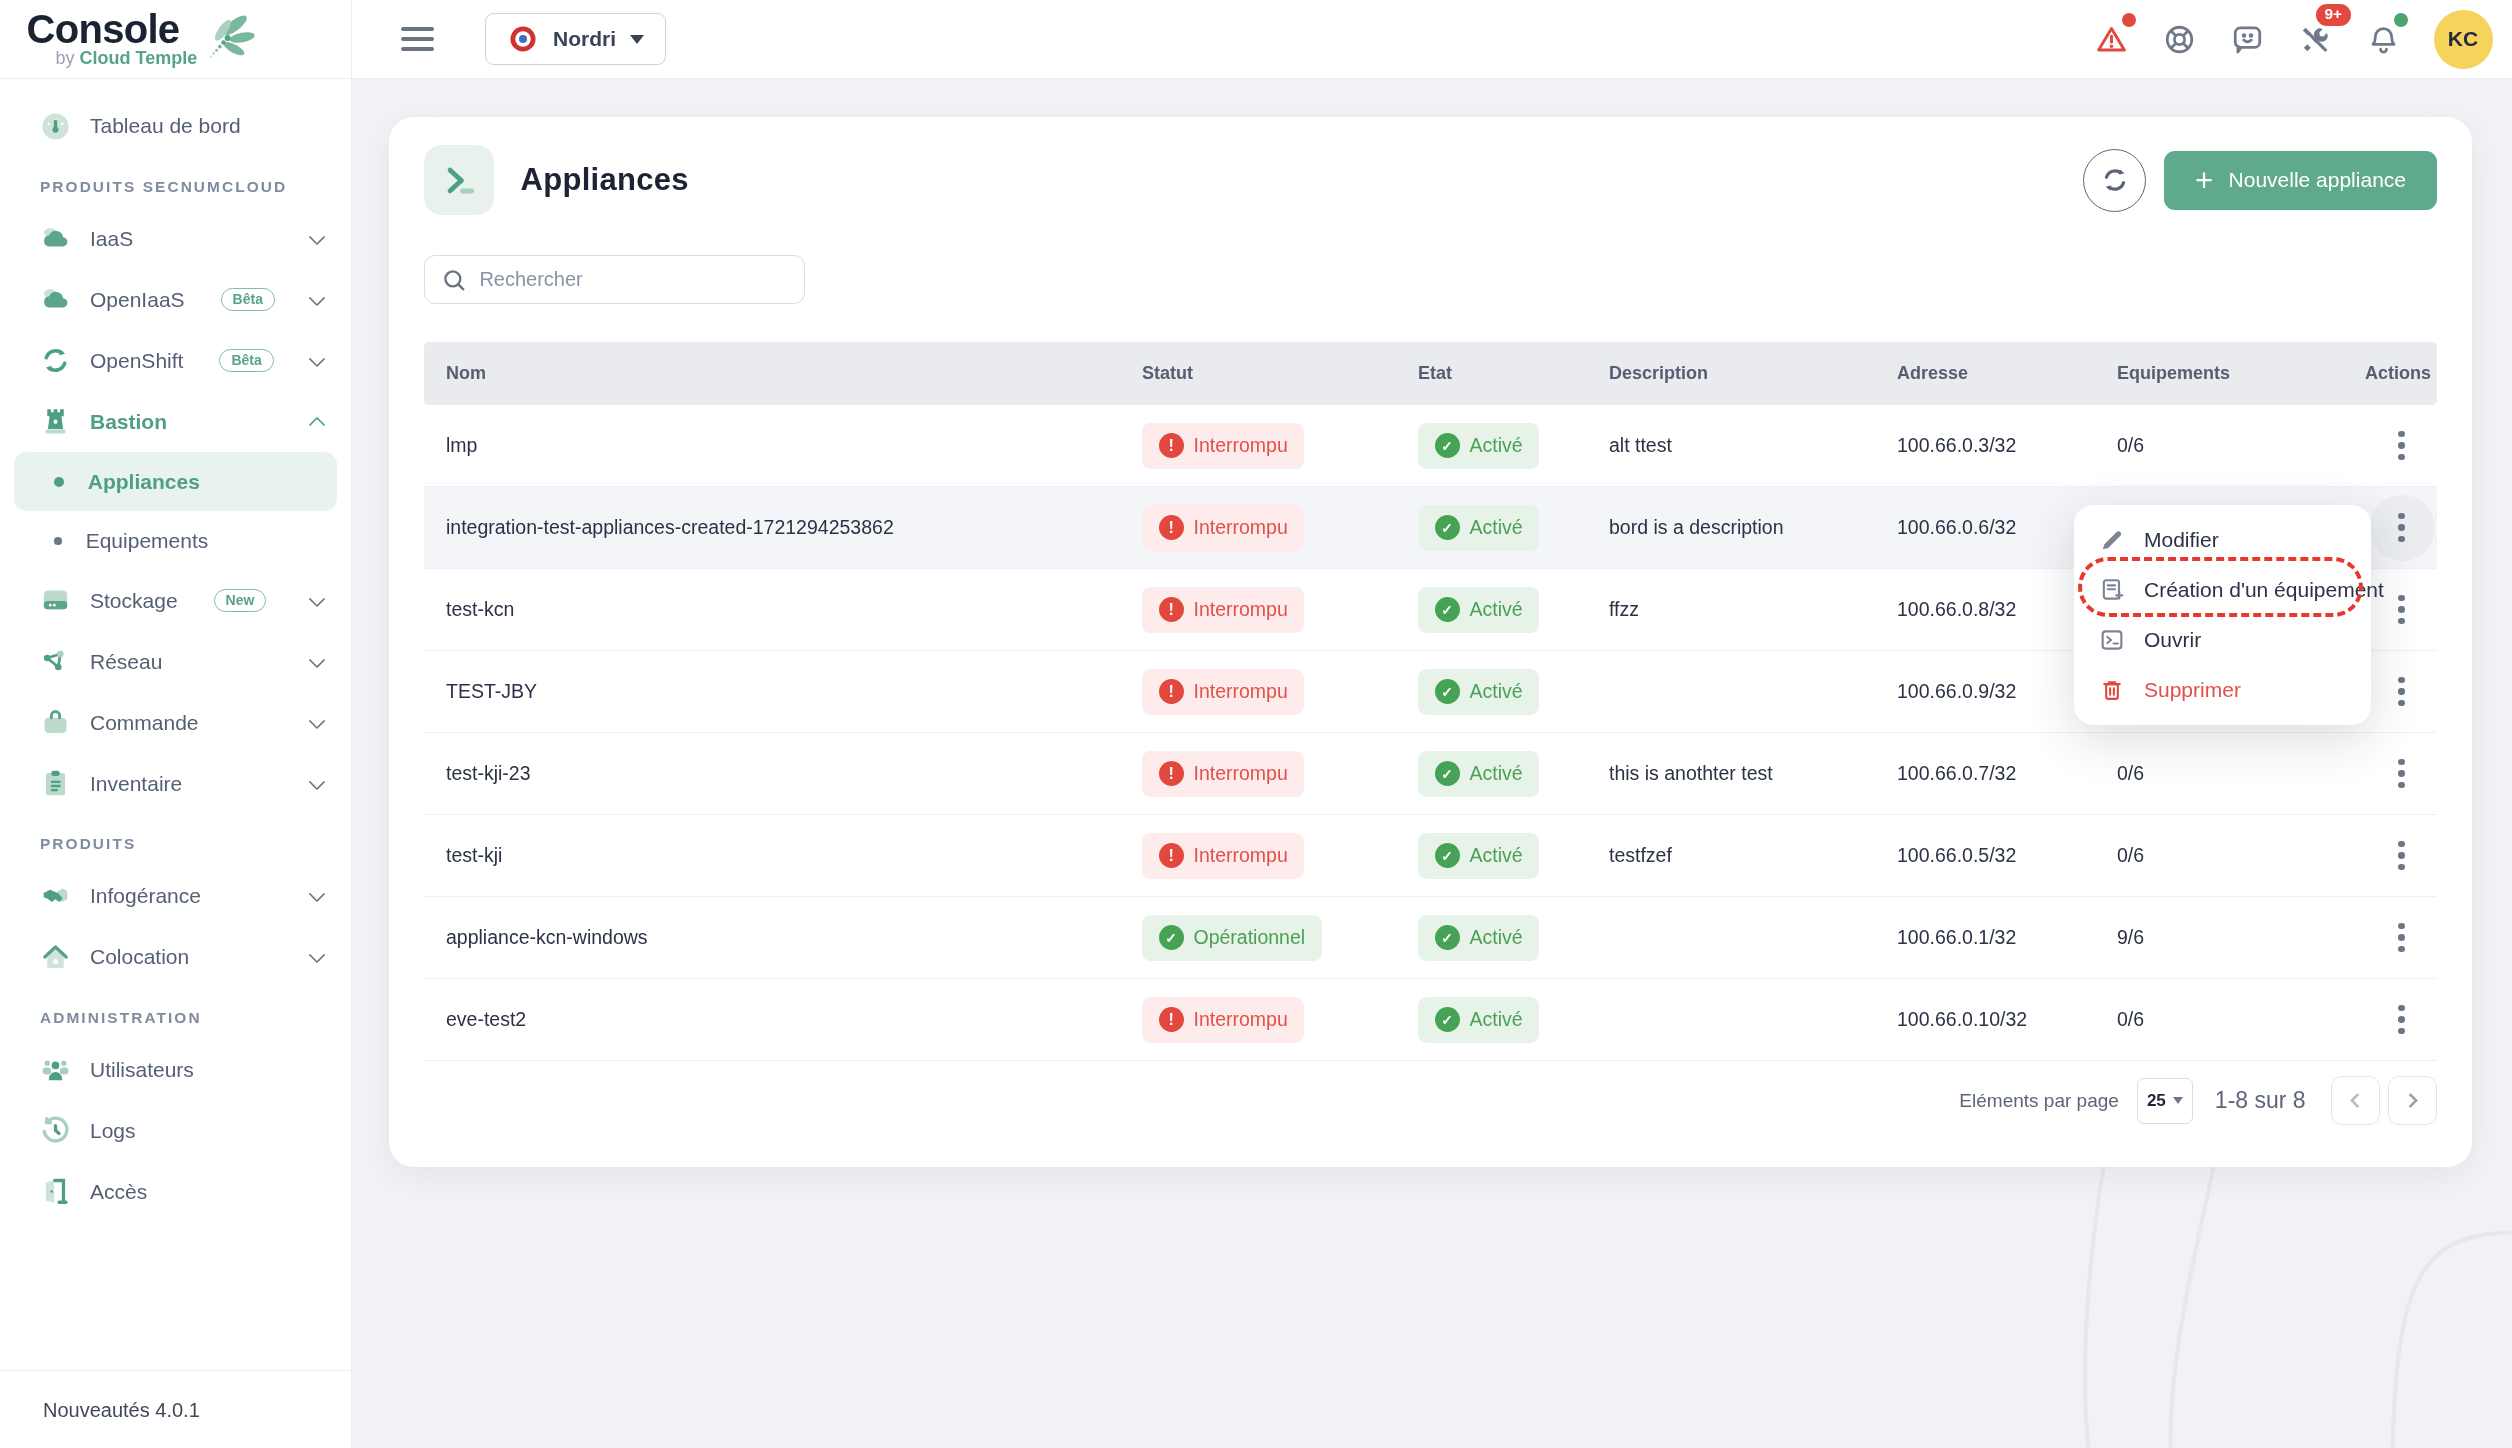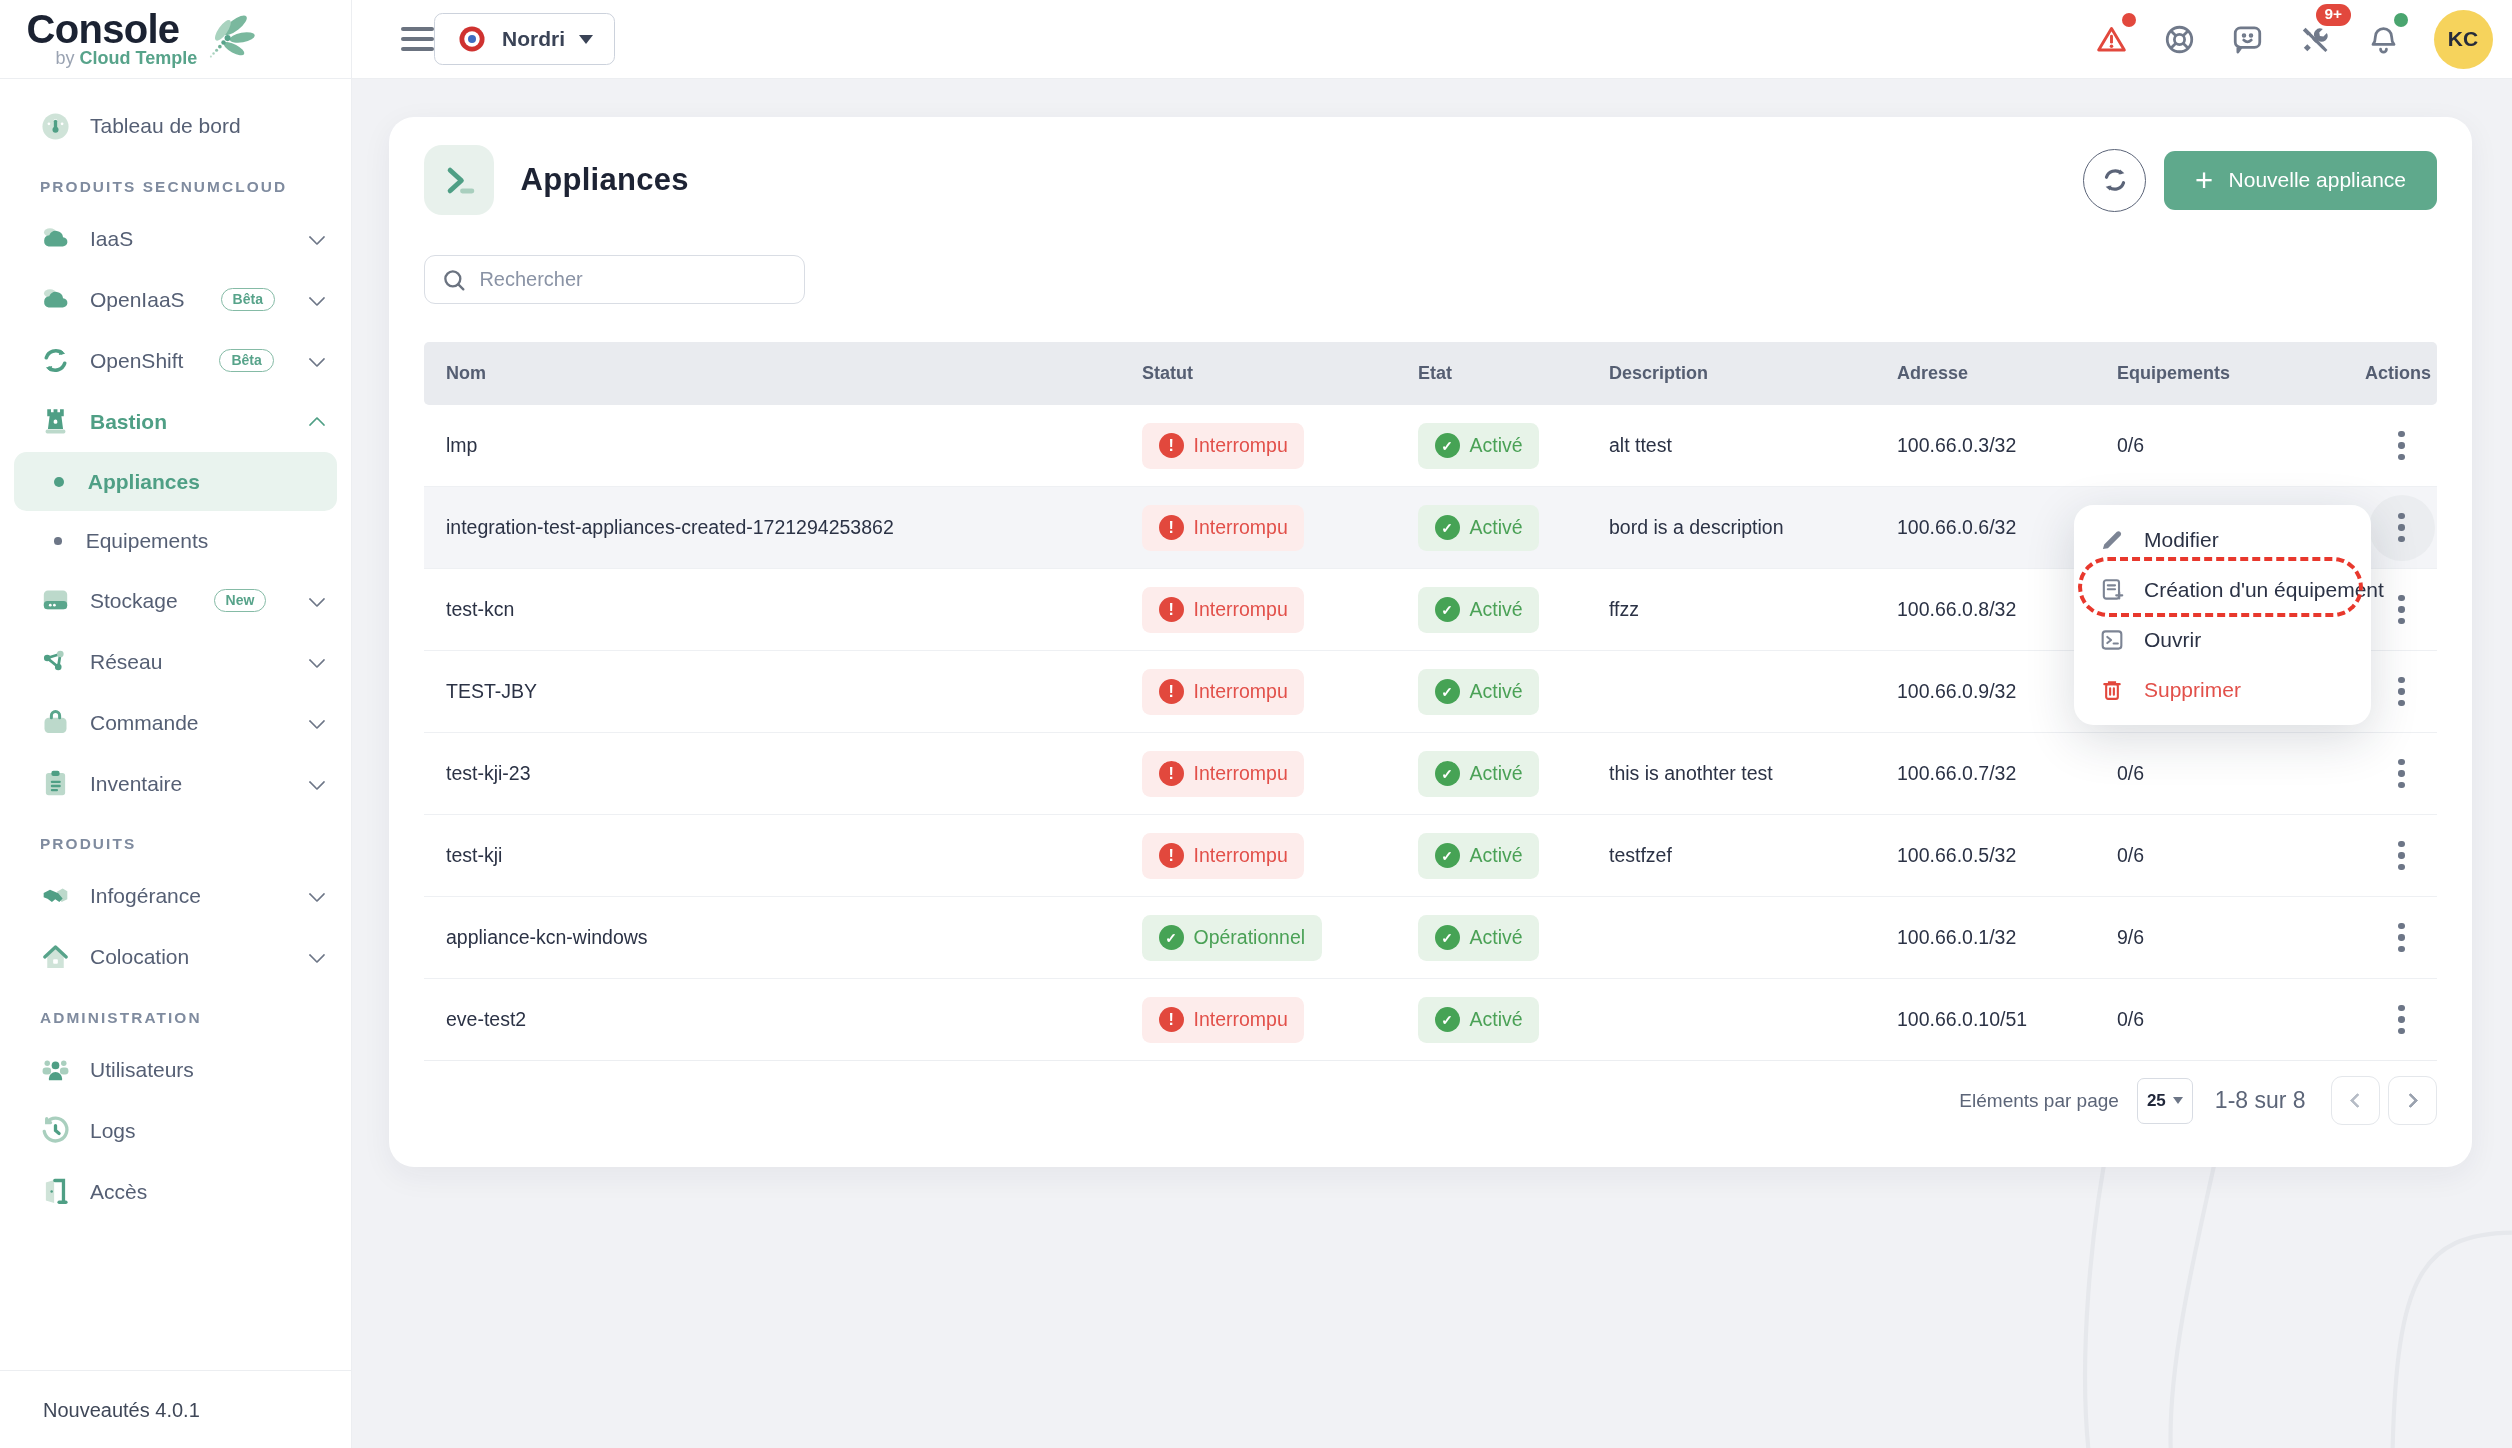--- a/index.html
+++ b/index.html
@@ -29,21 +29,21 @@
   .sub-item.active { background:#e9f3ee; }
   .sub-item.active .dot { width:9.8px; height:9.8px; background:#4f9f85; }
   .sub-item.active .lbl { color:#4f9f85; font-weight:600; }
   .side-footer { border-top:1.4px solid #eceef1; height:79px; display:flex; align-items:center; padding-left:43px; font-size:20px; color:#3f4758; flex:none; }
 
   
   .main { flex:1; display:flex; flex-direction:column; min-width:0; }
   .topbar { height:79px; background:#fff; border-bottom:1.4px solid #eceef1; display:flex; align-items:center; padding:0 19.5px 0 49px; flex:none; }
   .burger { width:33px; display:flex; flex-direction:column; gap:6.3px; cursor:pointer; }
   .burger span { height:3.5px; background:#6b7380; border-radius:2.1px; }
-  .org-btn { height:52px; border:1.4px solid #ccd2dc; border-radius:8.4px; background:#fff; display:flex; align-items:center; gap:14px; padding:0 21px; cursor:pointer; }
+  .org-btn { margin-left:51px; height:52px; border:1.4px solid #ccd2dc; border-radius:8.4px; background:#fff; display:flex; align-items:center; gap:14px; padding:0 21px; cursor:pointer; }
   .org-btn .lbl { font-size:21px; font-weight:700; color:#3a4356; }
   .caret-down { width:0; height:0; border-left:7.7px solid transparent; border-right:7.7px solid transparent; border-top:9px solid #3a4356; }
   .top-actions { margin-left:auto; display:flex; align-items:center; }
   .tico { position:relative; width:35px; height:35px; margin-right:33px; cursor:pointer; }
   .tico svg { width:35px; height:35px; }
   .dot-badge { position:absolute; top:-8.4px; right:-7px; width:14px; height:14px; border-radius:50%; }
   .dot-badge.red { background:#e2483d; }
   .dot-badge.green { background:#4aa56f; }
   .count-badge { position:absolute; top:-18px; right:-18px; background:#e2483d; color:#fff; font-size:15.4px; font-weight:700; border-radius:697px; padding:2.8px 8.4px; line-height:16.7px; }
   .avatar { width:59px; height:59px; border-radius:50%; background:#f6d35c; color:#252b3b; font-size:21px; font-weight:700; display:flex; align-items:center; justify-content:center; cursor:pointer; }
@@ -621,21 +621,21 @@
           <div class="td">eve-test2</div>
           <div class="td"><span class="pill err">
                 <span class="pdot"></span>
                 <span>Interrompu</span>
               </span></div>
           <div class="td"><span class="pill ok">
                 <span class="pdot"></span>
                 <span>Activé</span>
               </span></div>
           <div class="td"></div>
-          <div class="td">100.66.0.10/51</div>
+          <div class="td">100.66.0.10/32</div>
           <div class="td">0/6</div>
           <div class="td actions">
               <span class="dots-btn">
                 <span></span>
                 <span></span>
                 <span></span>
               </span>
             </div>
         </div>
       </div>

